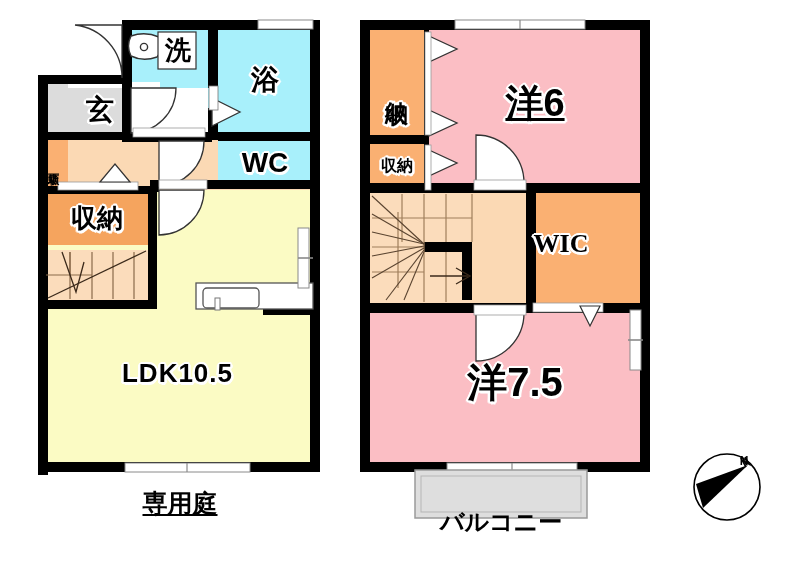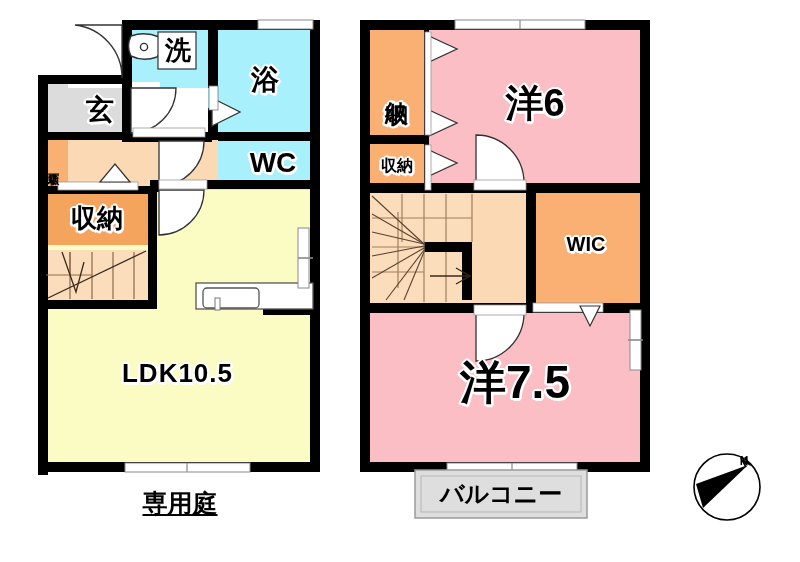--- a/index.html
+++ b/index.html
@@ -254,29 +254,29 @@
 <div class="lbl halo" style="left:45px;top:88px;width:110px;height:44px;font-size:28px;">玄</div>
 
 <div class="lbl vert" style="left:39px;top:137px;width:28px;height:56px;font-size:11px;">下駄箱</div>
 
 <div class="lbl halo" style="left:46px;top:196px;width:102px;height:46px;font-size:26px;">収納</div>
 
 <div class="lbl halo" style="left:158px;top:32px;width:40px;height:38px;font-size:26px;">洗</div>
 
 <div class="lbl halo" style="left:219px;top:60px;width:92px;height:40px;font-size:28px;">浴</div>
 
-<div class="lbl halo" style="left:227px;top:142px;width:92px;height:42px;font-size:28px;">WC</div>
+<div class="lbl halo" style="left:219px;top:142px;width:92px;height:42px;font-size:28px;">WC</div>
 
 <div class="lbl" style="left:100px;top:487px;width:160px;height:32px;font-size:25px;text-decoration:underline;">専用庭</div>
 
-<div class="lbl halo" style="left:440px;top:80px;width:190px;height:48px;font-size:38px;">洋6</div>
-
-<div class="lbl halo" style="left:400px;top:358px;width:230px;height:48px;font-size:46px;">洋7.5</div>
-
-<div class="lbl halo" style="left:534px;top:224px;width:104px;height:40px;font-size:20px;">WIC</div>
+<div class="lbl halo" style="left:440px;top:80px;width:190px;height:48px;font-size:38px;text-decoration:underline;">洋6</div>
+
+<div class="lbl halo" style="left:400px;top:358px;width:230px;height:48px;font-size:40px;">洋7.5</div>
+
+<div class="lbl halo" style="left:509px;top:224px;width:104px;height:40px;font-size:26px;font-family:Liberation Serif, serif;">WIC</div>
 
 <div class="lbl halo vert" style="left:373px;top:46px;width:48px;height:76px;font-size:23px;">収納</div>
 
 <div class="lbl halo" style="left:370px;top:152px;width:54px;height:28px;font-size:16px;">収納</div>
 
-<div class="lbl" style="left:421px;top:478px;width:160px;height:32px;font-size:24px;">バルコニー</div>
+<div class="lbl" style="left:421px;top:506px;width:160px;height:32px;font-size:24px;">バルコニー</div>
 
 <div class="lbl" style="left:735px;top:452px;width:18px;height:18px;font-size:12px;">N</div>
 
 </body></html>

